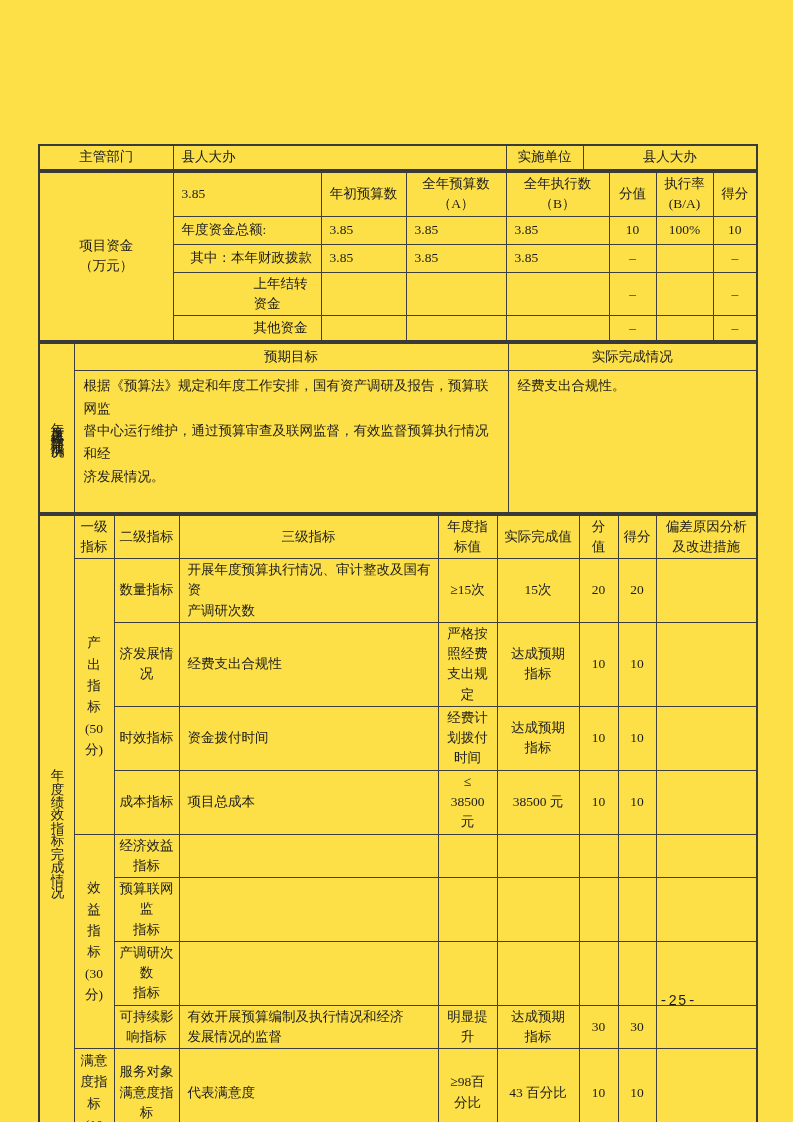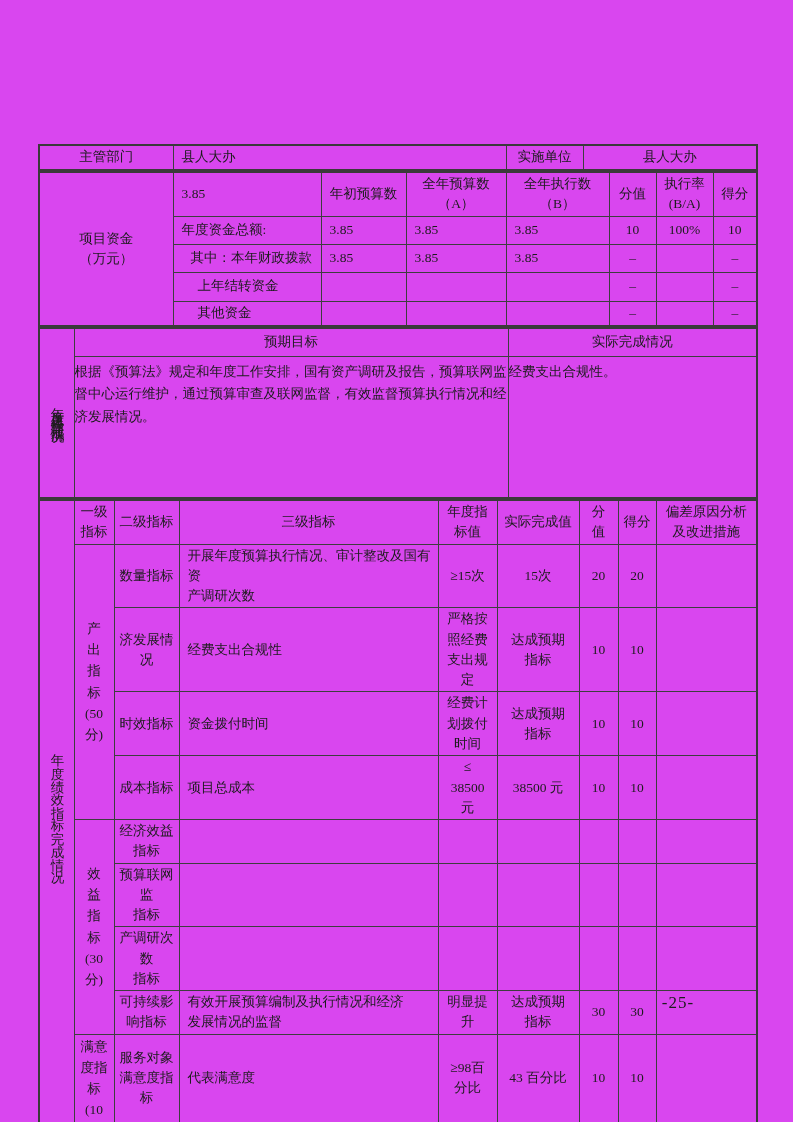--- a/index.html
+++ b/index.html
@@ -1,20 +1,20 @@
 <!DOCTYPE html>
 <html><head>
 <meta charset="utf-8">
 <style>
   html, body { margin: 0; padding: 0; background: #e8e8e8; }
   .page {
     position: relative;
     width: 793px; height: 1122px;
     margin: 0 auto;
-    background: #d946ef;
+    background: #fde047;
     font-family: "Liberation Serif", "DejaVu Serif", serif;
     color: #1c1c1c;
     overflow: hidden;
   }
   .table-stack { position: absolute; left: 38px; top: 144px; width: 718px; }
   table {
     border-collapse: collapse;
     table-layout: fixed;
     width: 718px;
     border: 2px solid #3a3a3a;
@@ -26,39 +26,40 @@
     text-align: center;
     vertical-align: middle;
     padding: 1px 4px;
     overflow: hidden;
   }
   .pre   { white-space: pre-line; }
   .left  { text-align: left; }
   .top   { vertical-align: top; }
   .pl8   { padding-left: 8px; }
   .pl12  { padding-left: 17px; }
-  .pl52  { padding-left: 24px; }
-  .para  { padding: 4px 0; line-height: 1.68; }
+  .pl52  { padding-left: 80px; }
+  .para  { padding: 4px 9px; line-height: 1.68; }
   .vcell { padding: 0; }
   .v-label {
     display: inline-block;
     writing-mode: vertical-lr;
     text-orientation: upright;
     font-size: 13.5px;
     letter-spacing: 2.5px;
   }
   .v-label.spread { letter-spacing: 13px; }
   .group-label { line-height: 1.58; }
   .page-number {
     position: absolute;
     left: 648px; top: 993px;
     width: 60px;
     text-align: center;
-    font-size: 17px;
+    font-size: 14px;
     letter-spacing: 1px;
+    font-family: Liberation Mono, monospace;
   }
 </style>
 </head>
 <body>
 
 <div class="page">
   <div class="table-stack">
 
     <table>
       <colgroup>

